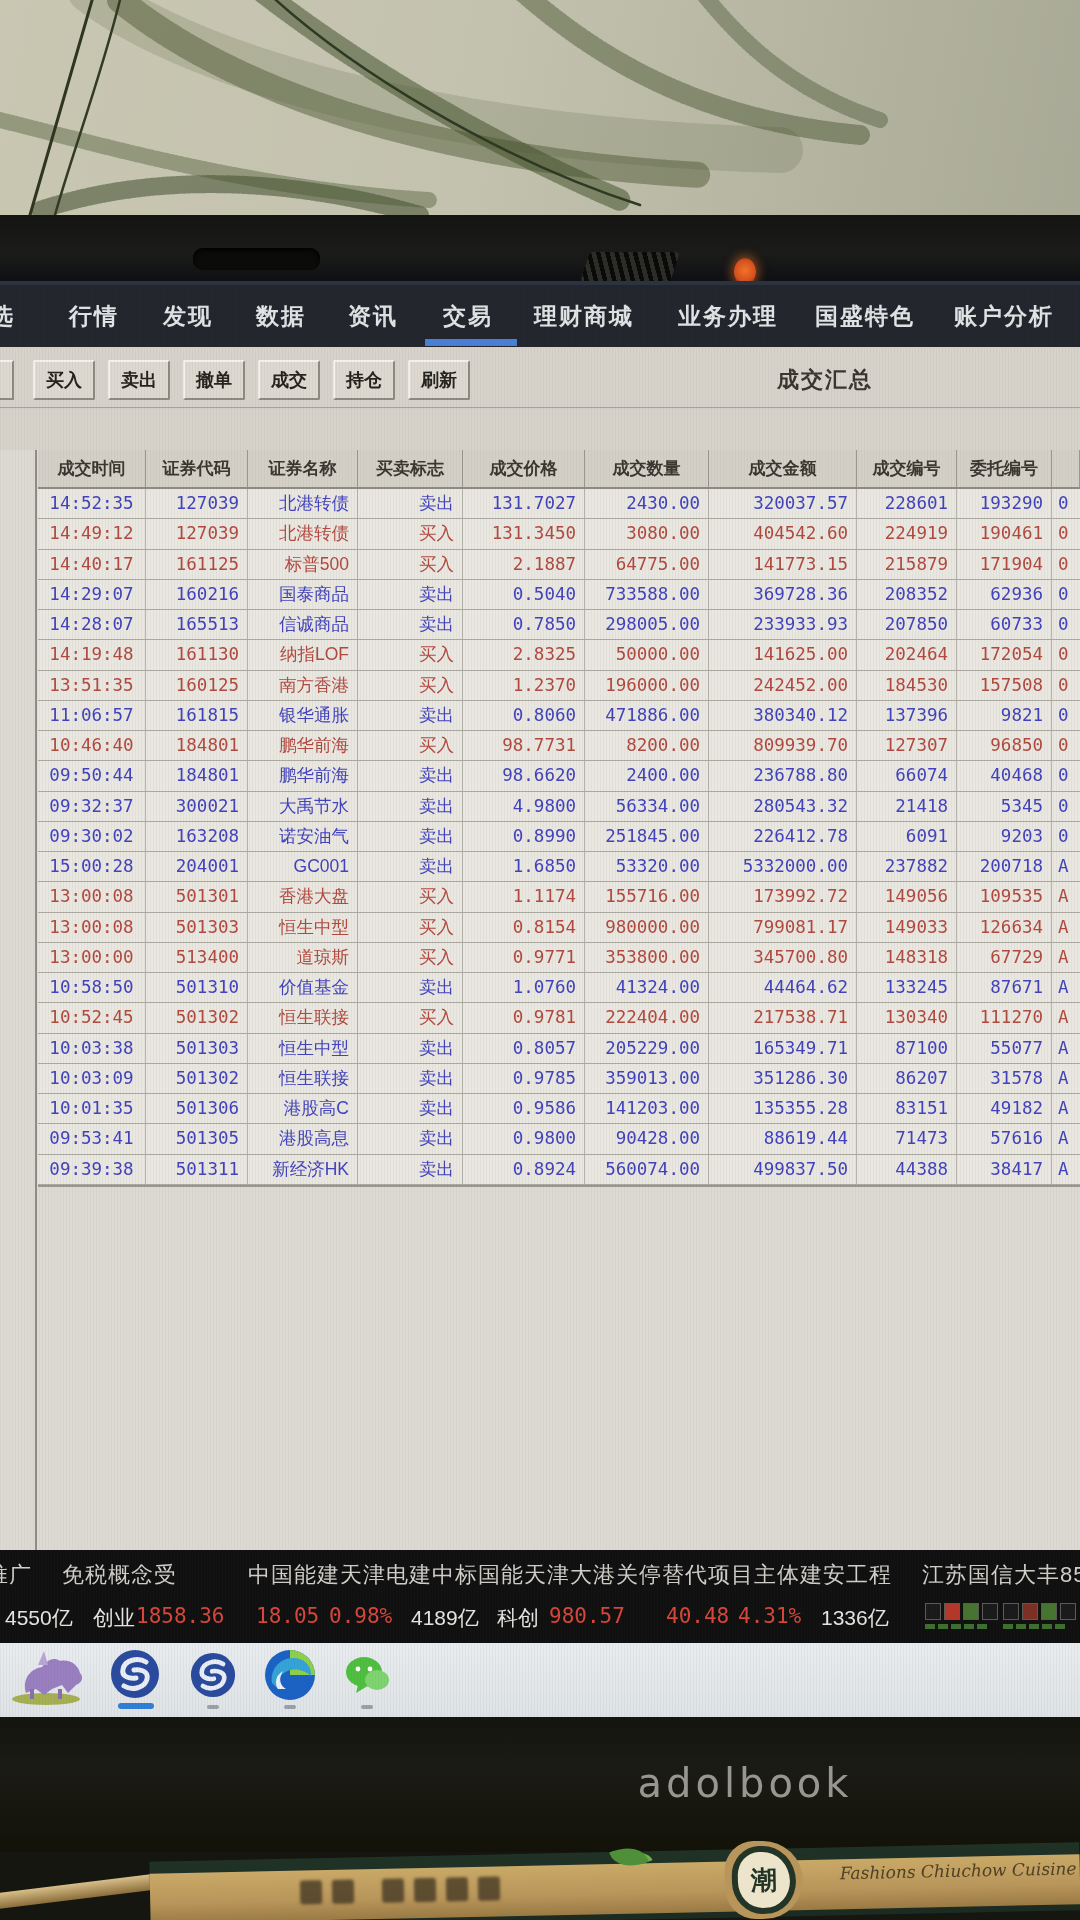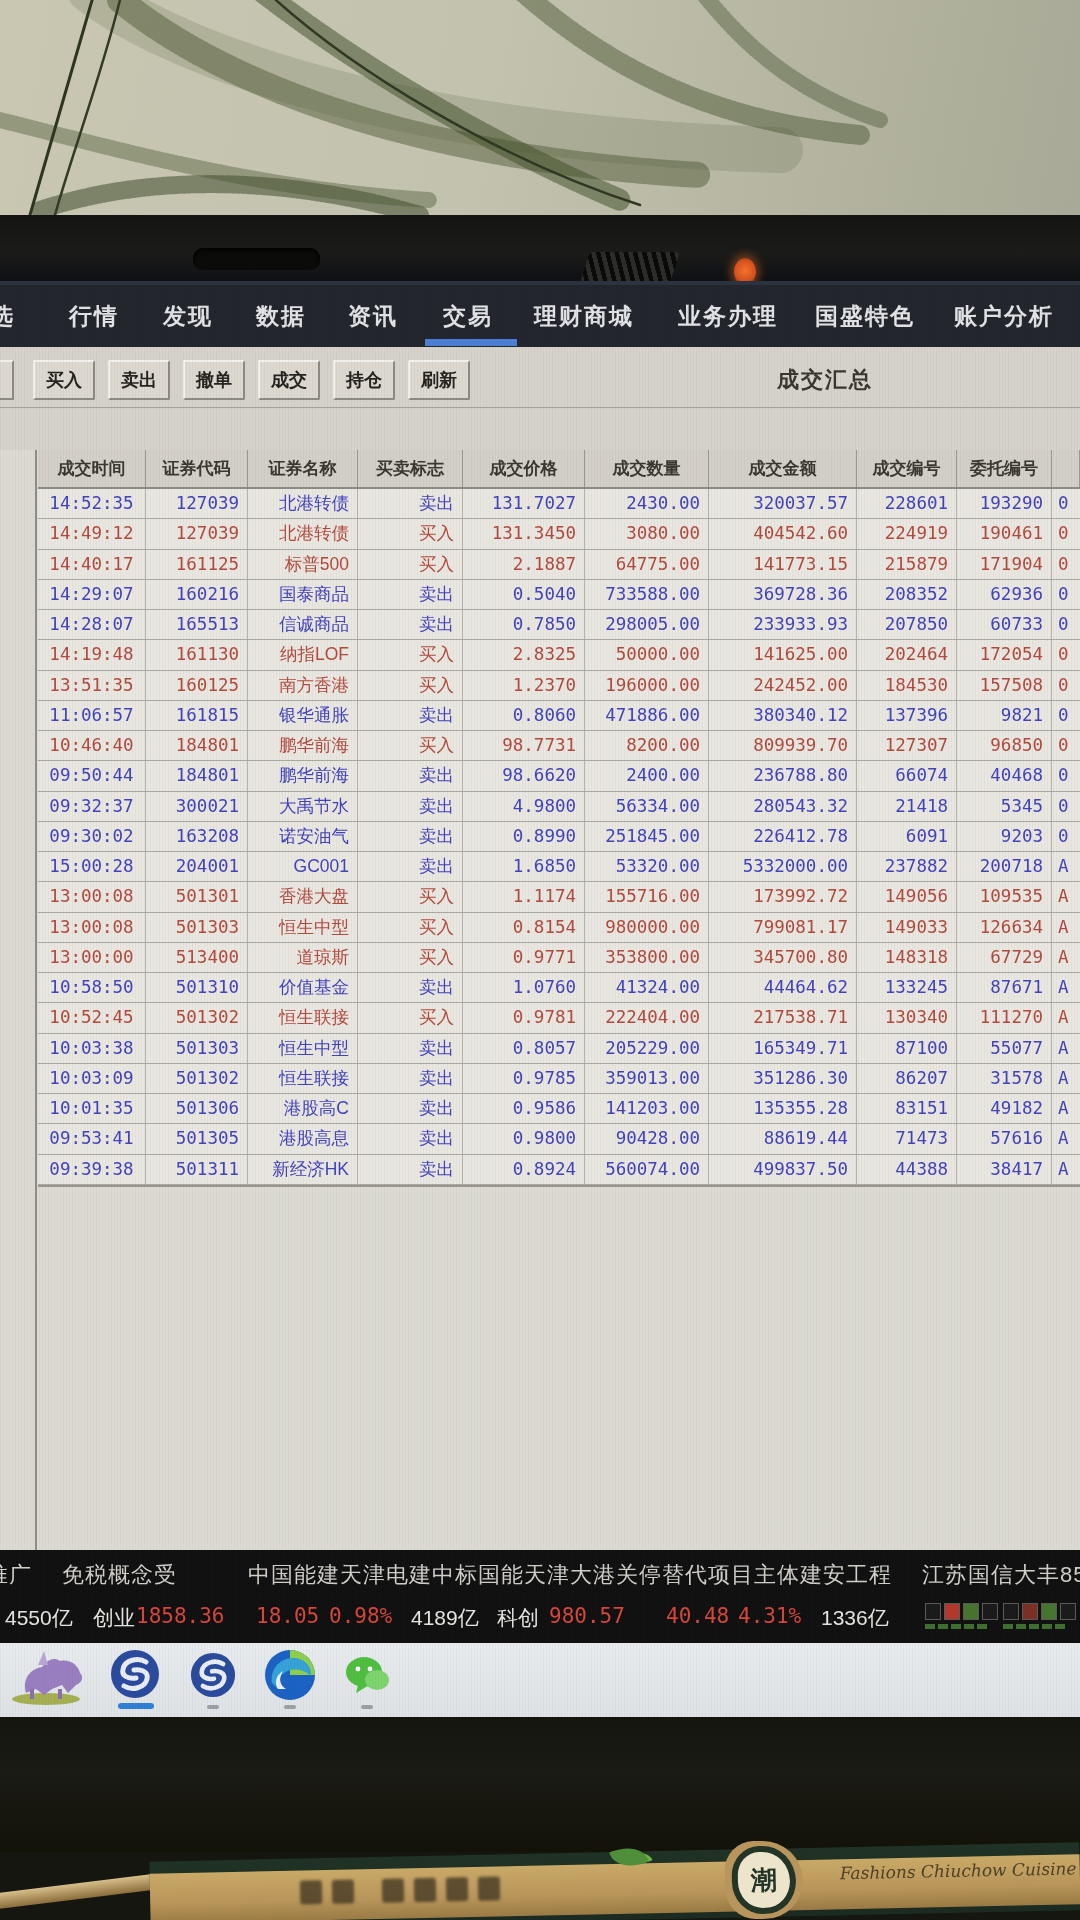--- a/index.html
+++ b/index.html
@@ -532,20 +532,21 @@
       <circle cx="14" cy="16" r="2.4" fill="#fff"></circle>
         <circle cx="26" cy="16" r="2.4" fill="#fff"></circle>
     </svg>
     <div class="ind-active"></div>
     <div class="ind-dot" style="left:207px"></div>
     <div class="ind-dot" style="left:284px"></div>
     <div class="ind-dot" style="left:361px"></div>
   </div>
 
   <div class="bezel-bottom"></div>
+  <div class="brand">adolbook</div>
 
   <div class="desk"></div>
   <div class="chopstick"></div>
   <div class="box">
     <div class="gold-band"></div>
     <div class="cn-marks">
       <i></i>
         <i></i>
         <i style="margin-left:18px"></i>
         <i></i>

